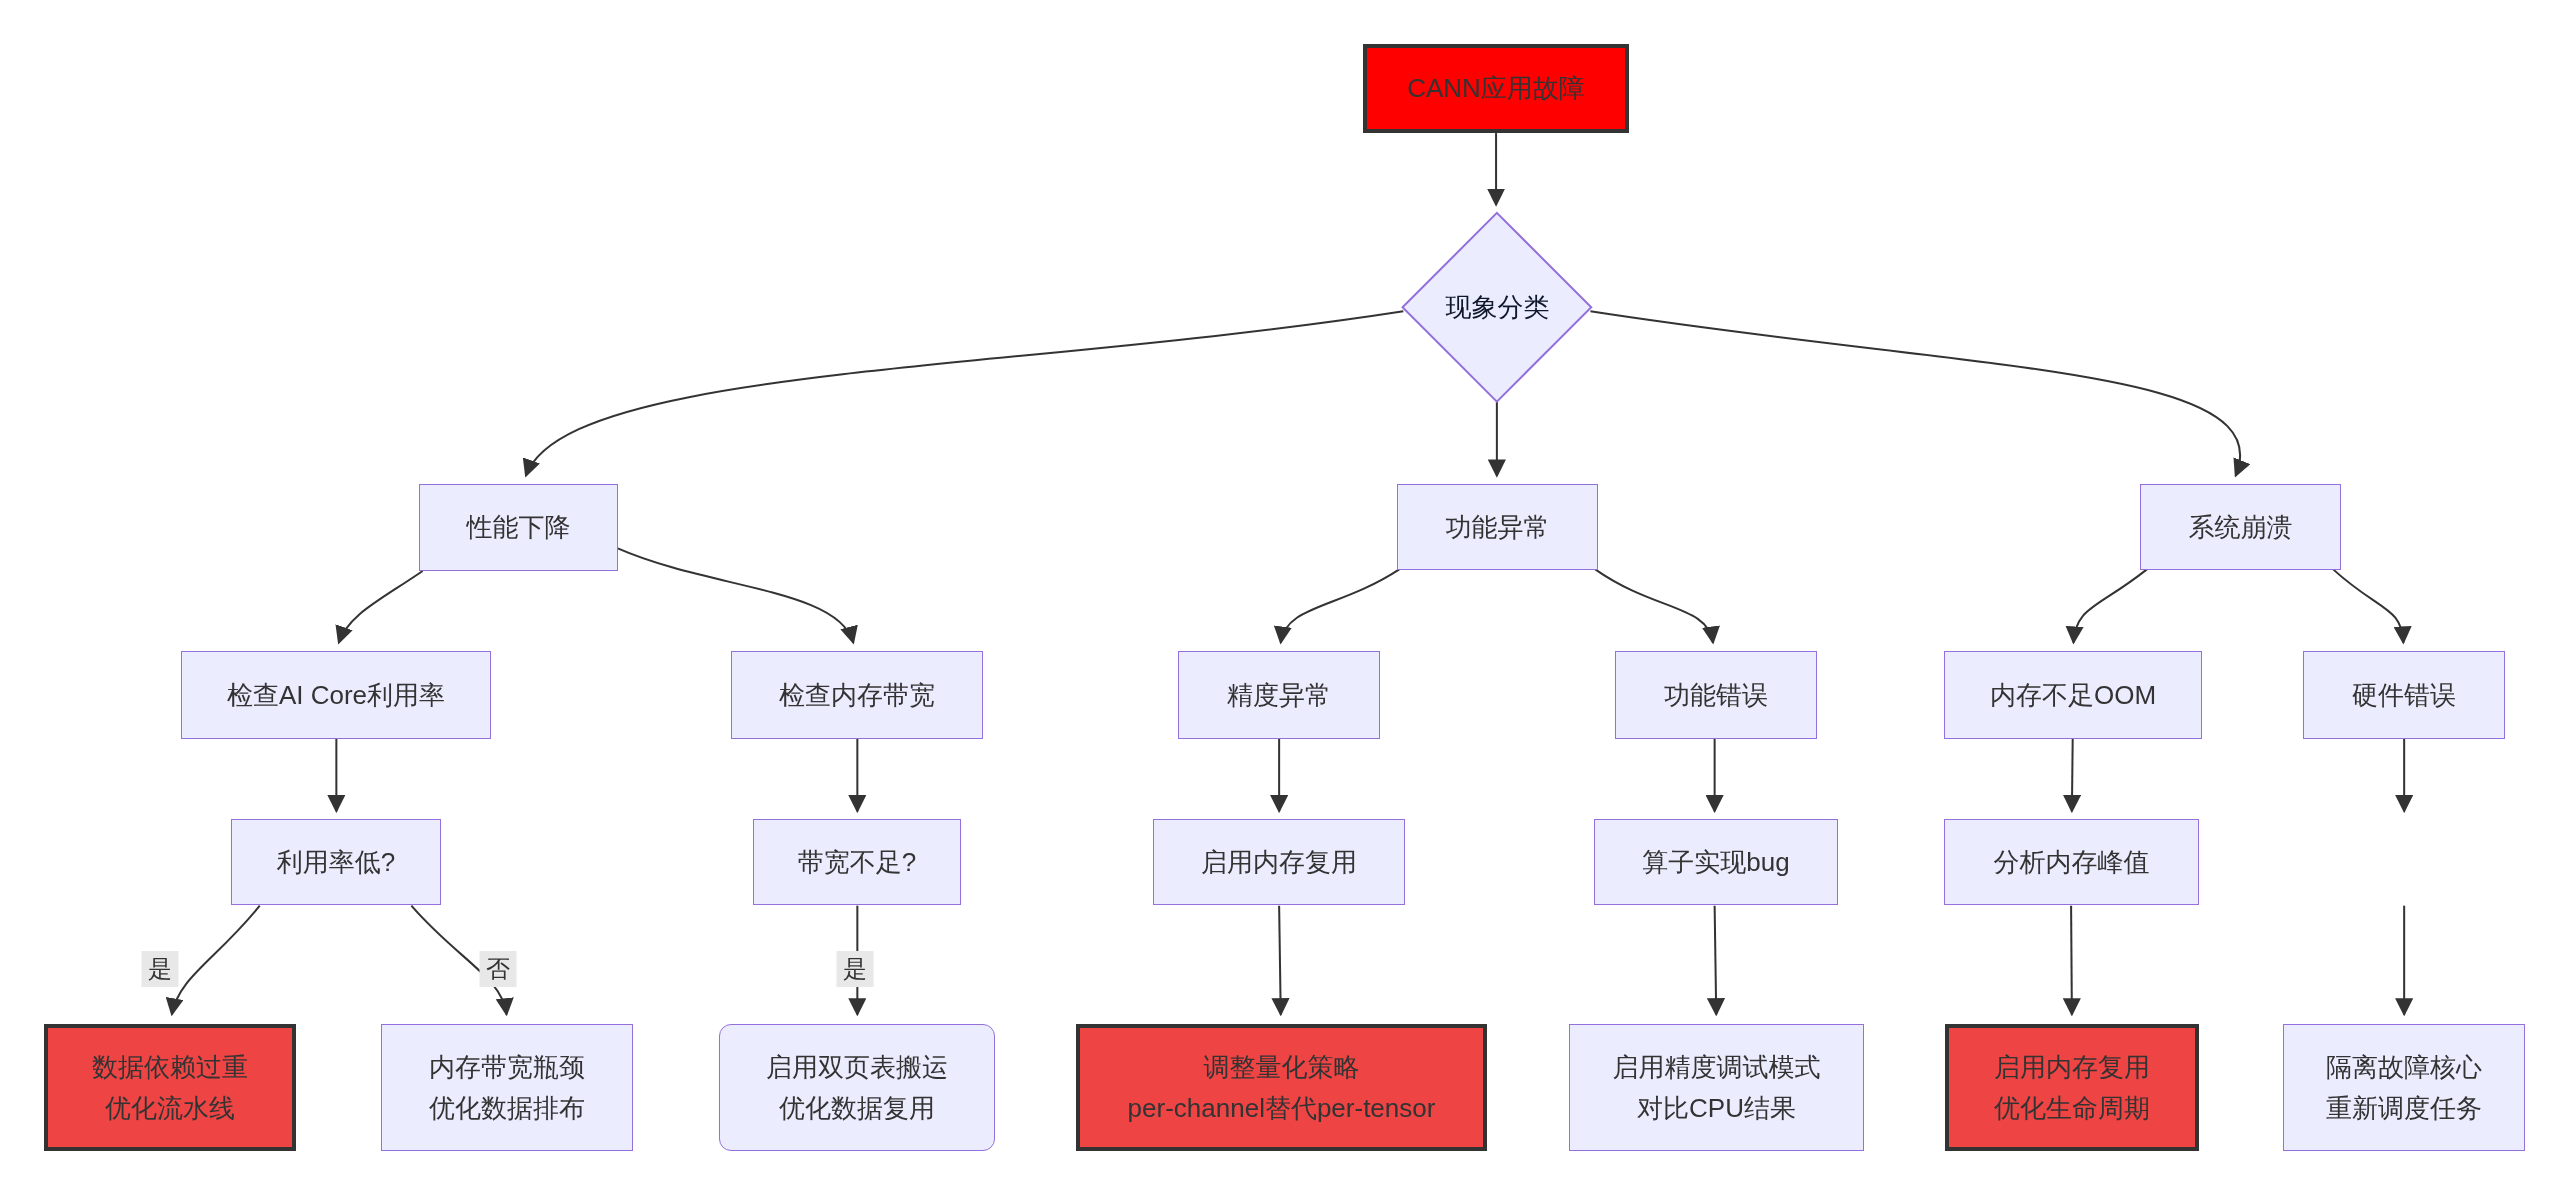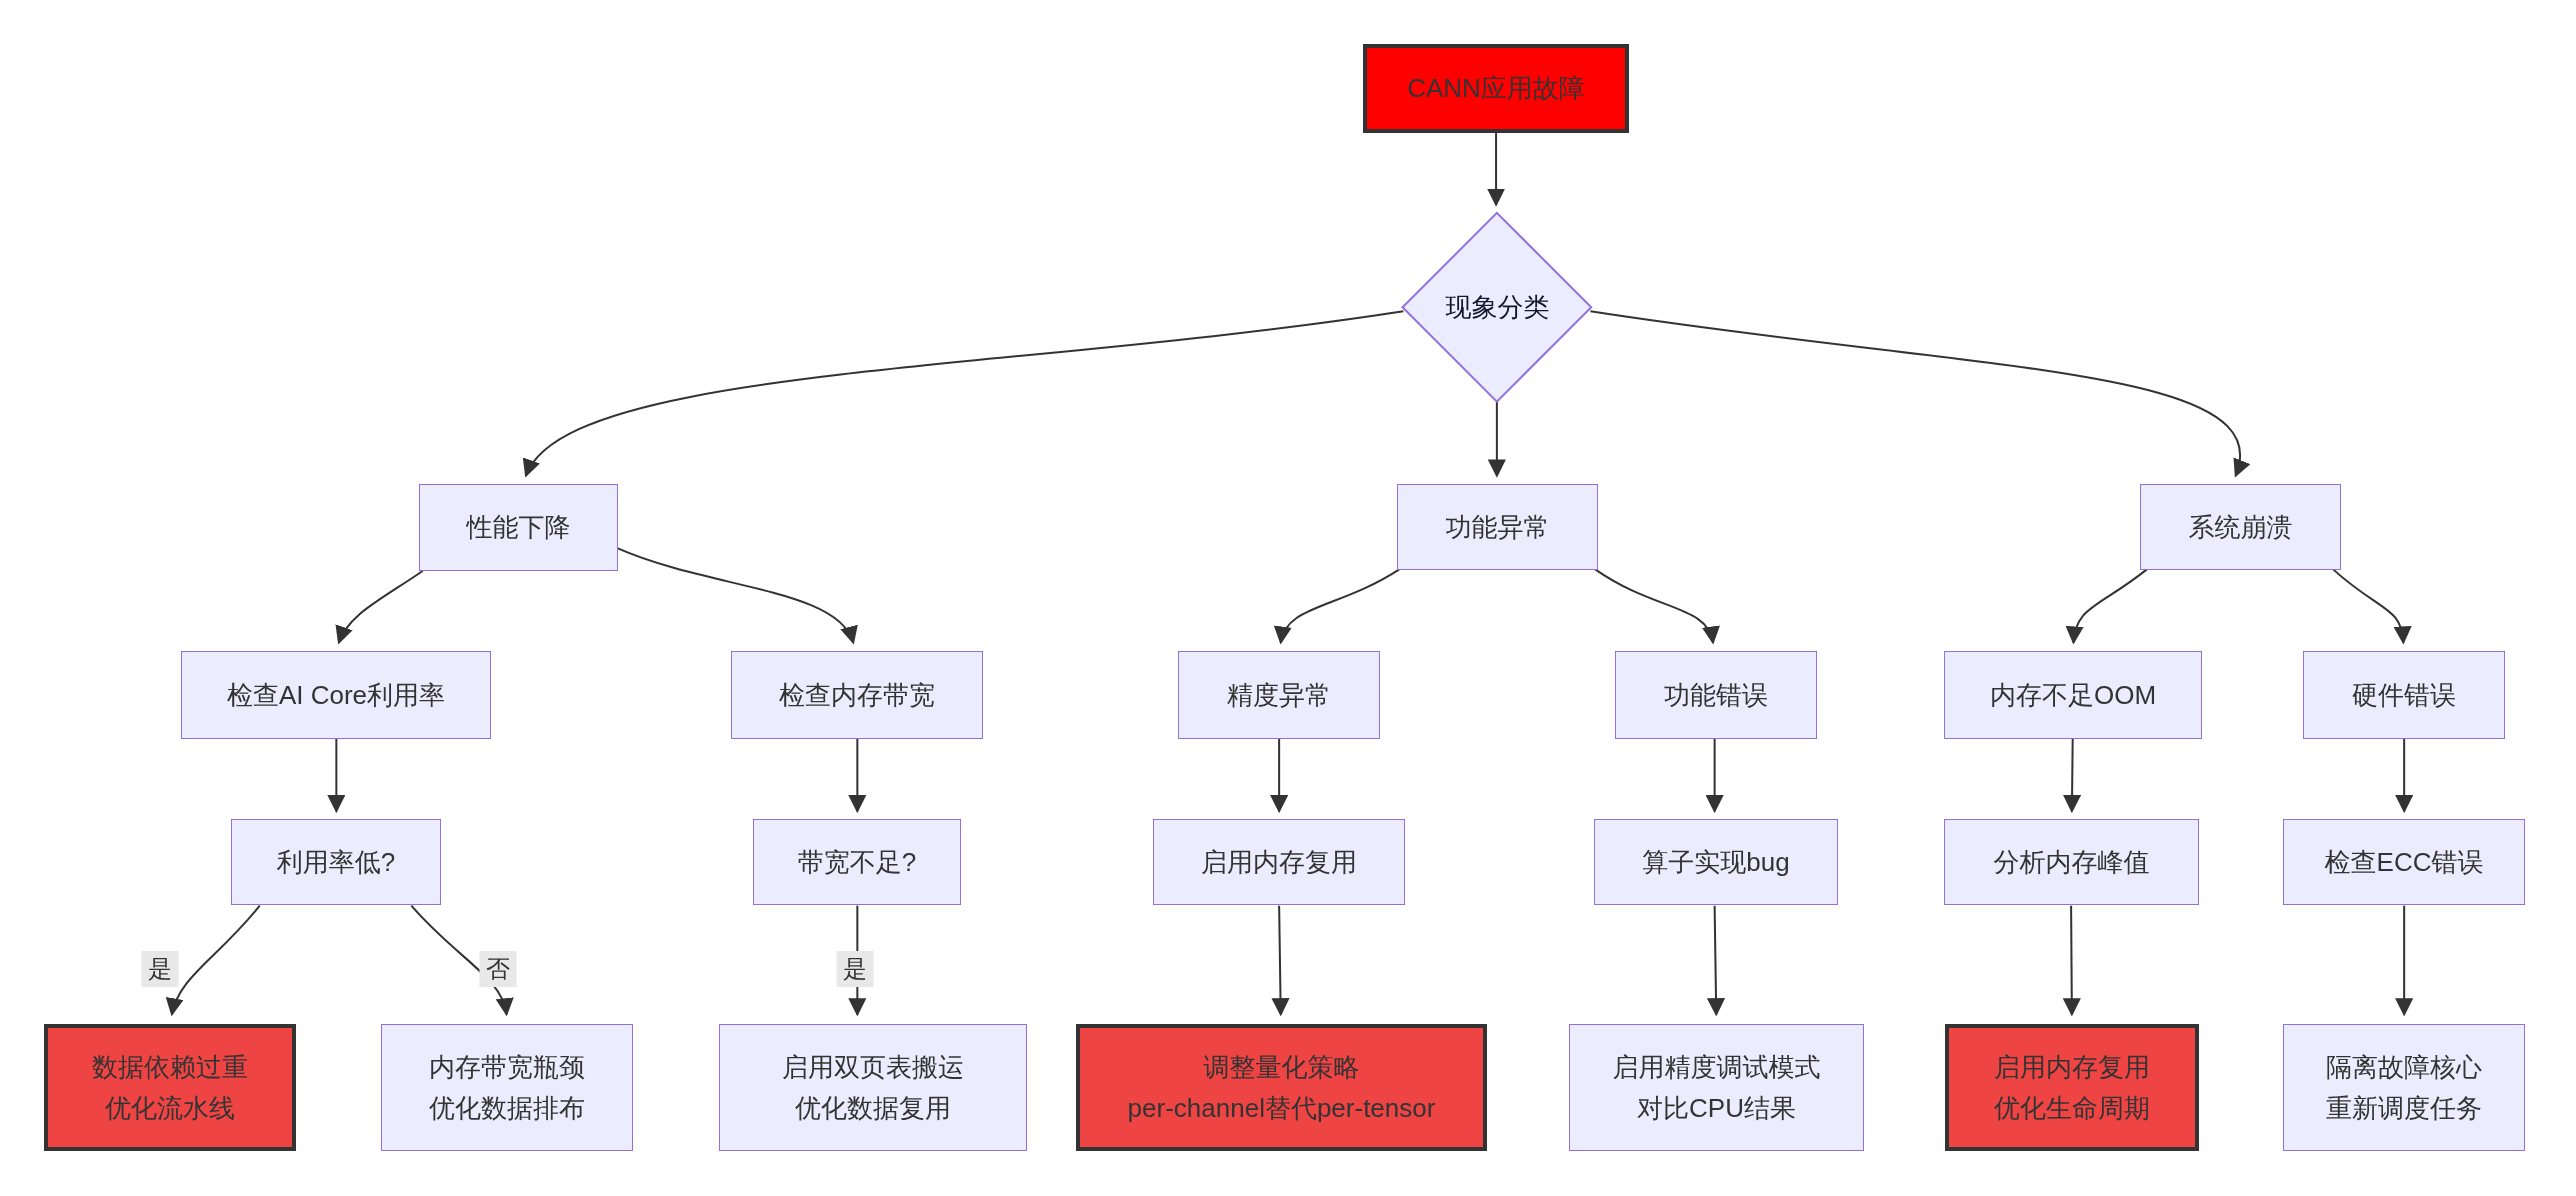--- a/index.html
+++ b/index.html
@@ -164,43 +164,40 @@
   </div>
   <div class="node" style="left:1153px; top:819px; width:252px; height:86px;">
     <span>启用内存复用</span>
   </div>
   <div class="node" style="left:1594px; top:819px; width:244px; height:86px;">
     <span>算子实现bug</span>
   </div>
   <div class="node" style="left:1944px; top:819px; width:255px; height:86px;">
     <span>分析内存峰值</span>
   </div>
-  <div class="node" style="left:2283px; top:819px; width:242px; height:86px;">
-    <span>检查ECC错误</span>
-  </div>
 
   <div class="edge-label" style="left:160px; top:969px;">
     <span>是</span>
   </div>
   <div class="edge-label" style="left:498px; top:969px;">
     <span>否</span>
   </div>
   <div class="edge-label" style="left:855px; top:969px;">
     <span>是</span>
   </div>
 
   <div class="node node--green" style="left:44px; top:1024px; width:252px; height:127px;">
     <span>数据依赖过重</span>
     <span>优化流水线</span>
   </div>
   <div class="node" style="left:381px; top:1024px; width:252px; height:127px;">
     <span>内存带宽瓶颈</span>
     <span>优化数据排布</span>
   </div>
-  <div class="node" style="left:719px; top:1024px; width:308px; height:127px;">
+  <div class="node" style="left:719px; top:1024px; width:276px; height:127px;border-radius:12px;">
     <span>启用双页表搬运</span>
     <span>优化数据复用</span>
   </div>
   <div class="node node--green" style="left:1076px; top:1024px; width:411px; height:127px;">
     <span>调整量化策略</span>
     <span>per-channel替代per-tensor</span>
   </div>
   <div class="node" style="left:1569px; top:1024px; width:295px; height:127px;">
     <span>启用精度调试模式</span>
     <span>对比CPU结果</span>

